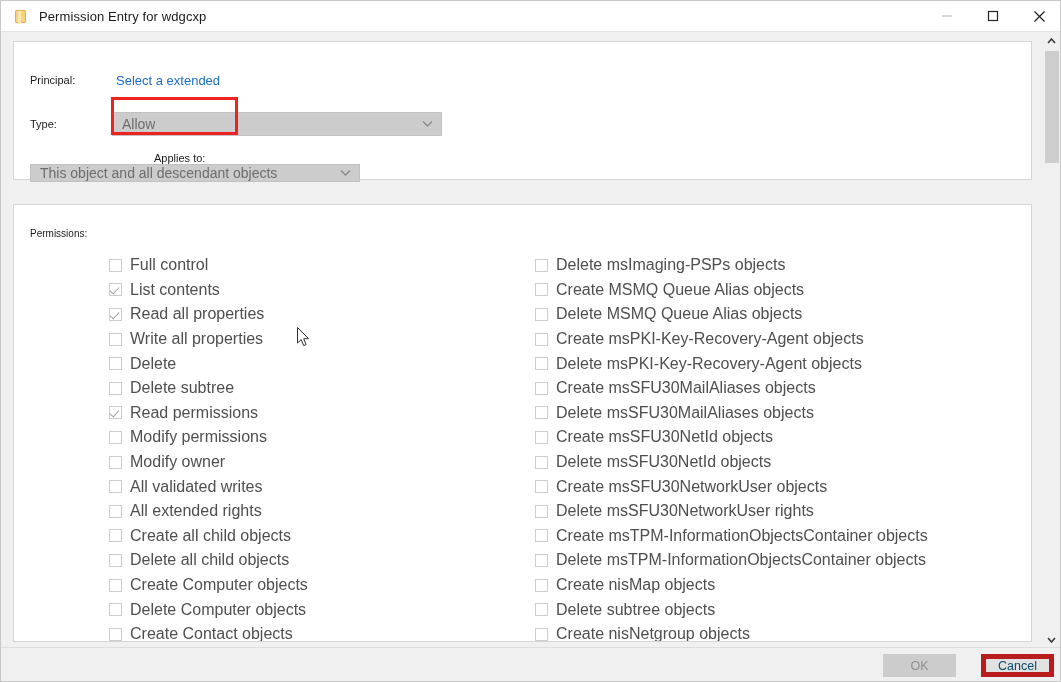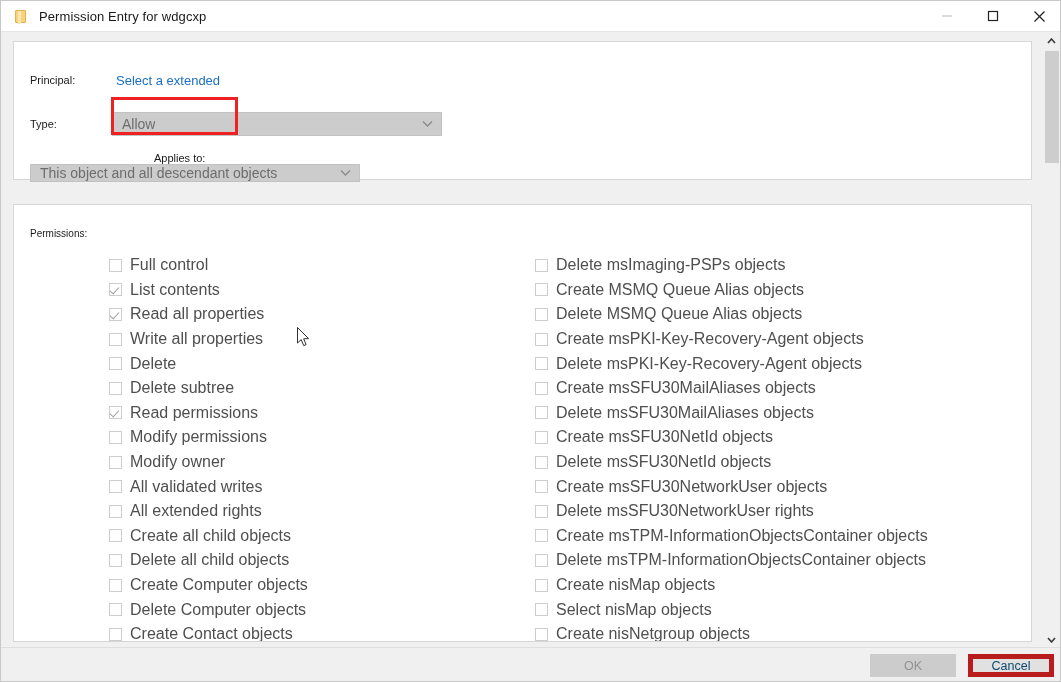--- a/index.html
+++ b/index.html
@@ -277,21 +277,21 @@
     left: 0;
     bottom: 0;
     width: 1061px;
     height: 33px;
     background: #f0f0f0;
     border-top: 1px solid #dedede;
   }
   .btn {
     position: absolute;
     top: 6px;
-    width: 86px;
+    width: 73px;
     height: 23px;
     font-size: 12.5px;
     font-family: "Liberation Sans", sans-serif;
     display: flex;
     align-items: center;
     justify-content: center;
     box-sizing: border-box;
   }
   .btn-ok {
     right: 106px;
@@ -520,21 +520,21 @@
             <div class="perm-item">
               <span class="cb"></span>
               <span class="perm-label">Delete msTPM-InformationObjectsContainer objects</span>
             </div>
             <div class="perm-item">
               <span class="cb"></span>
               <span class="perm-label">Create nisMap objects</span>
             </div>
             <div class="perm-item">
               <span class="cb"></span>
-              <span class="perm-label">Select nisMap objects</span>
+              <span class="perm-label">Delete subtree objects</span>
             </div>
             <div class="perm-item">
               <span class="cb"></span>
               <span class="perm-label">Create nisNetgroup objects</span>
             </div>
           </div>
       </div>
     </div>
 
   </div>

